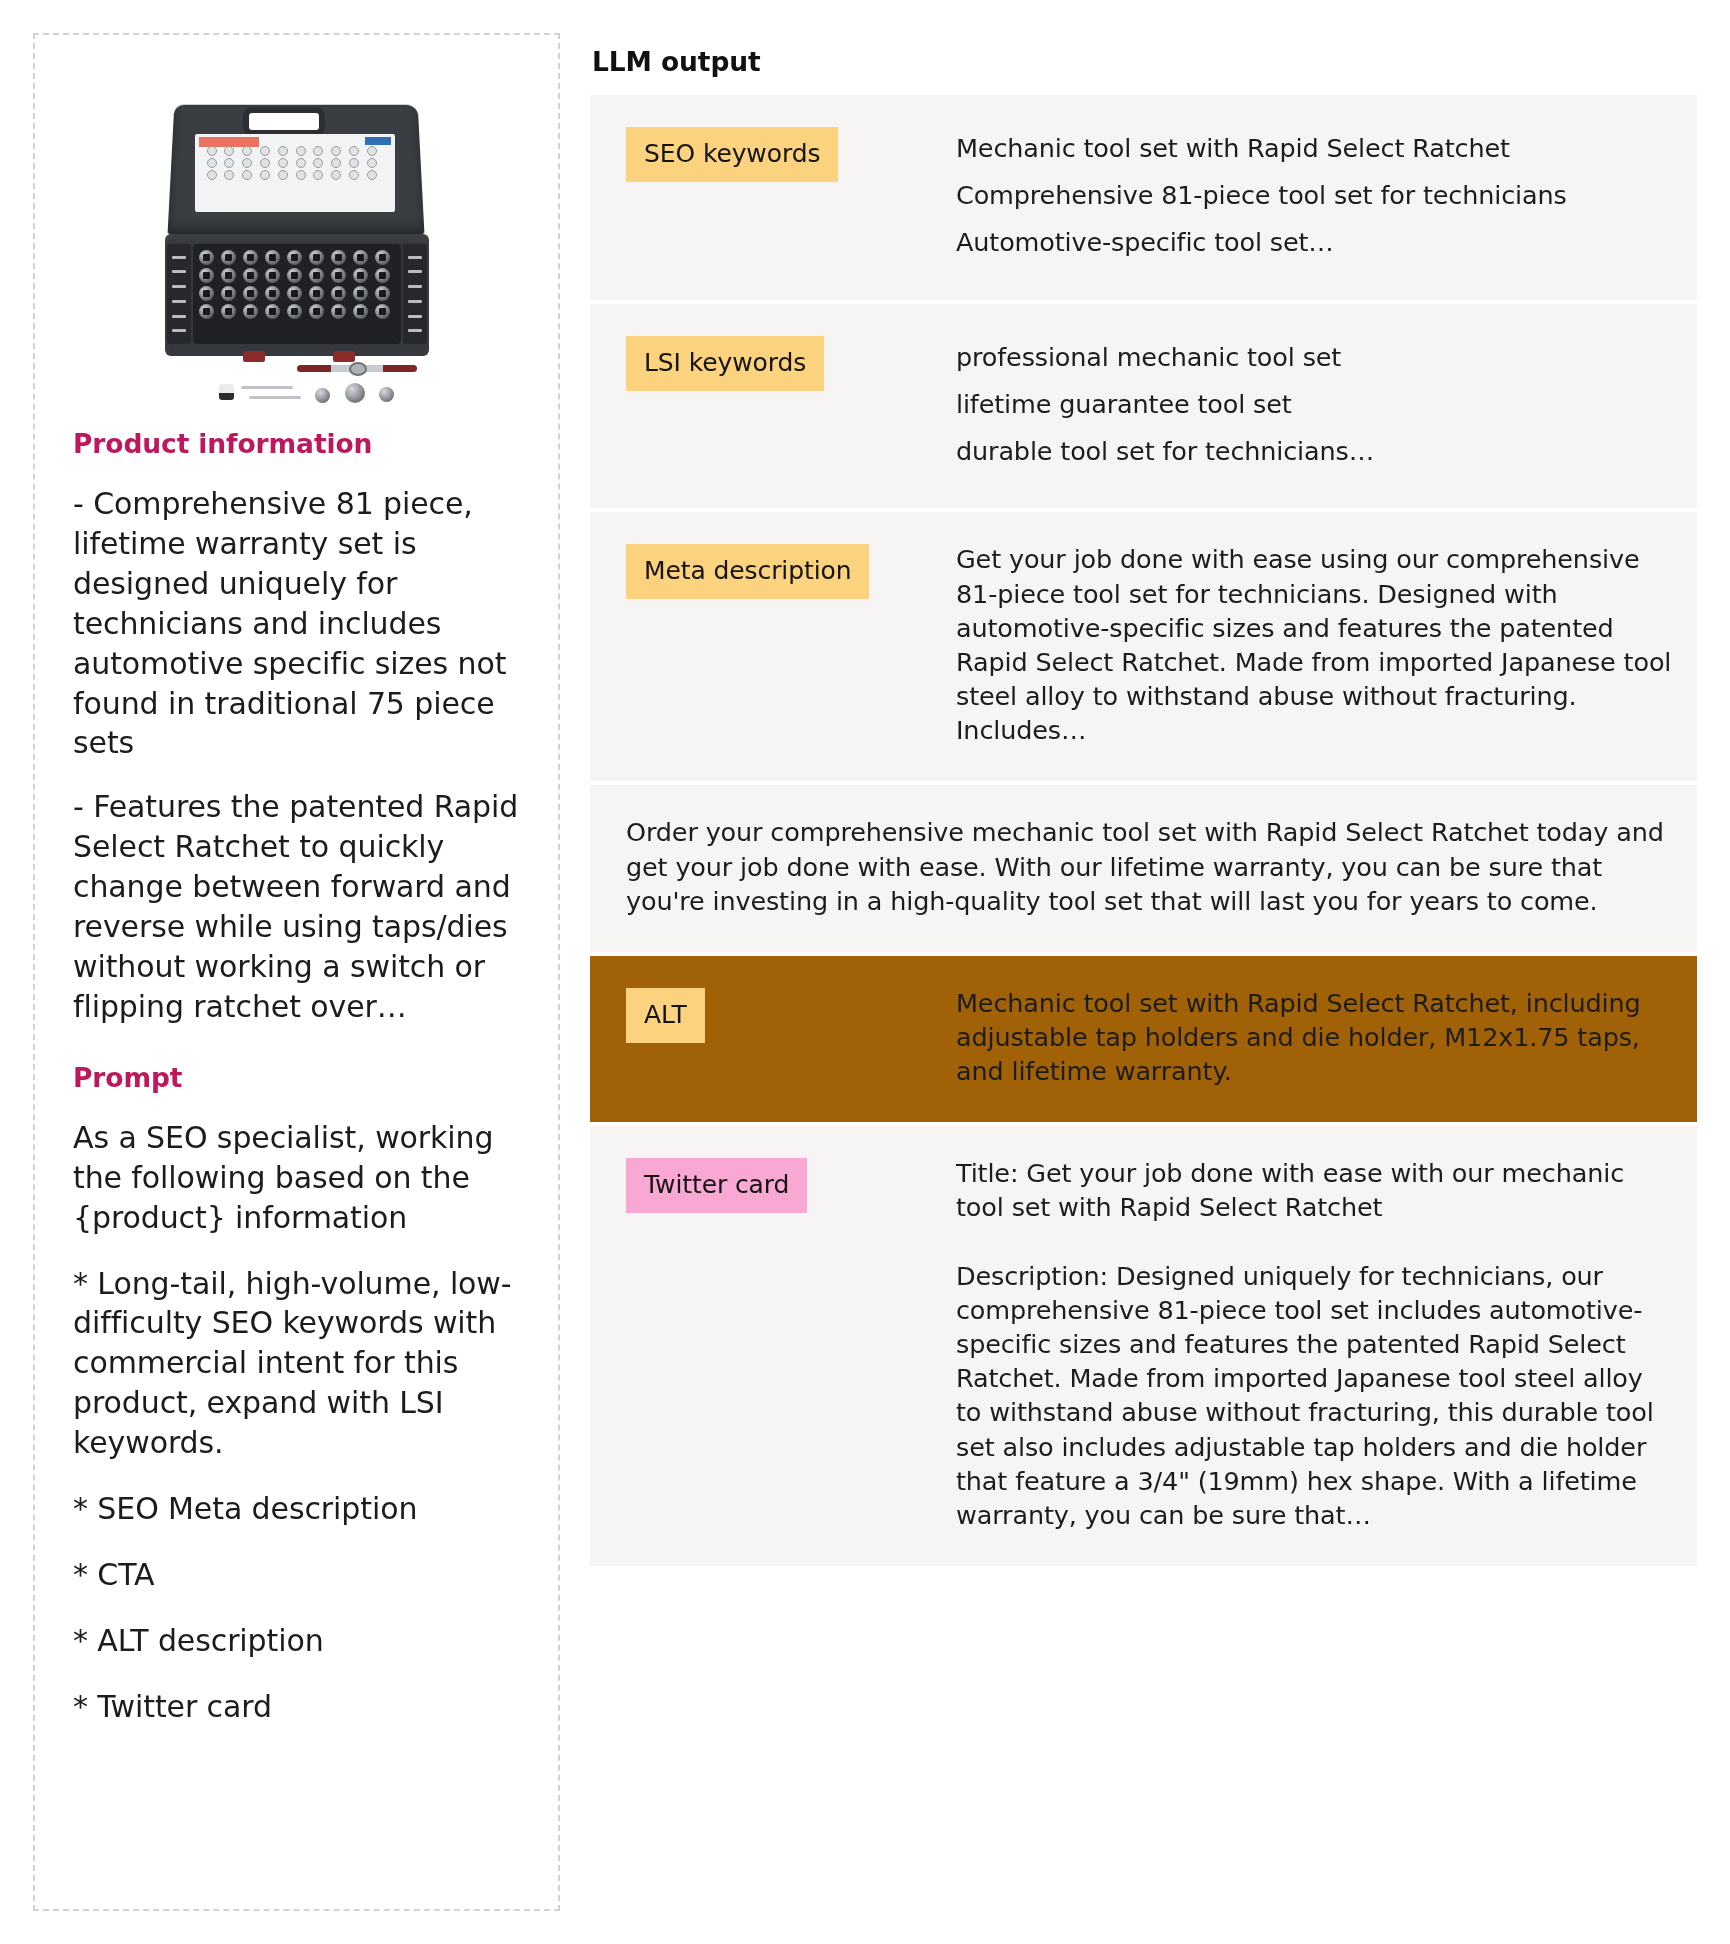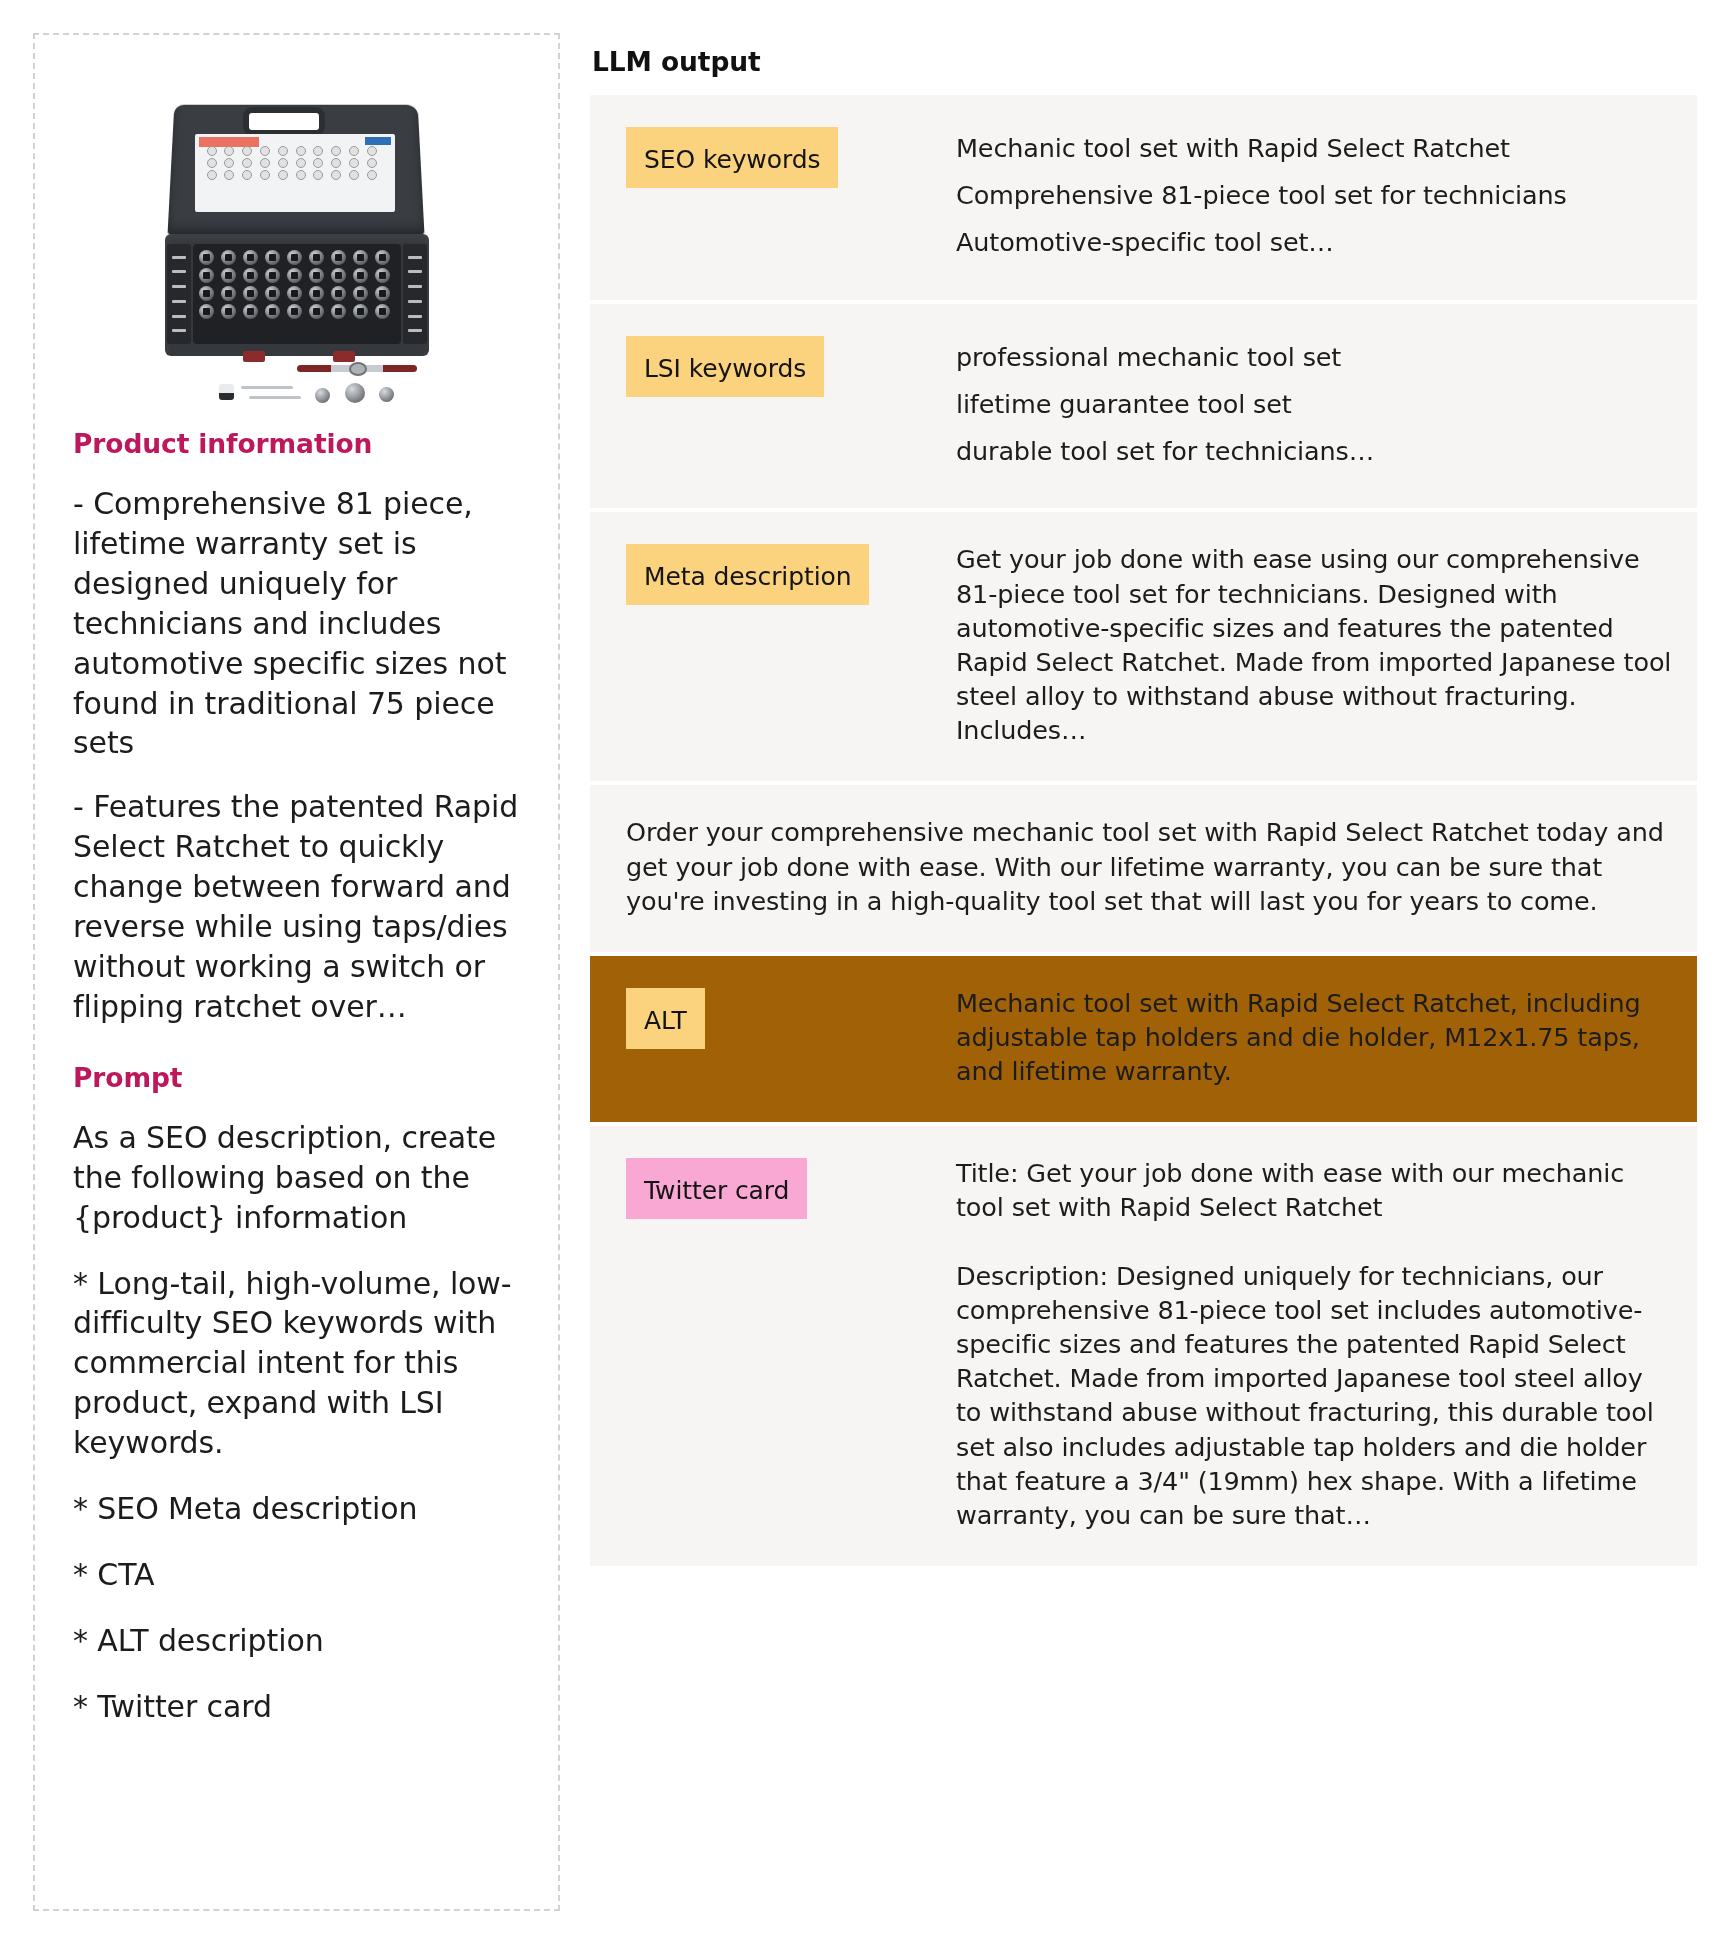--- a/index.html
+++ b/index.html
@@ -99,21 +99,21 @@
     width: 330px;
     flex: 0 0 330px;
     padding-top: 2px;
   }
   .badge {
     display: inline-block;
     background: #fbd27d;
     color: #141414;
     font-size: 25px;
     line-height: 1.0;
-    padding: 20px 18px 16px 18px;
+    padding: 14px 18px 16px 18px;
     letter-spacing: -0.1px;
     white-space: nowrap;
   }
   .row-content {
     flex: 1;
     font-size: 25.5px;
     color: #1c1c1c;
     letter-spacing: -0.15px;
   }
   .row-content .ln {
@@ -420,21 +420,21 @@
       </div>
     </div>
 
     <div class="panel-heading">Product information</div>
 
     <p class="panel-para bullet">- Comprehensive 81 piece, lifetime warranty set is designed uniquely for technicians and includes automotive specific sizes not found in traditional 75 piece sets</p>
     <p class="panel-para bullet">- Features the patented Rapid Select Ratchet to quickly change between forward and reverse while using taps/dies without working a switch or flipping ratchet over…</p>
 
     <div class="panel-heading tight-top">Prompt</div>
 
-    <p class="panel-para">As a SEO description, create the following based on the {product} information</p>
+    <p class="panel-para">As a SEO specialist, working the following based on the {product} information</p>
     <p class="panel-para">* Long-tail, high-volume, low-difficulty SEO keywords with commercial intent for this product, expand with LSI keywords.</p>
     <p class="panel-para">* SEO Meta description</p>
     <p class="panel-para">* CTA</p>
     <p class="panel-para">* ALT description</p>
     <p class="panel-para">* Twitter card</p>
   </div>
 
   <div class="right-panel">
     <div class="llm-title">LLM output</div>
     <div class="rows" id="output-rows">

